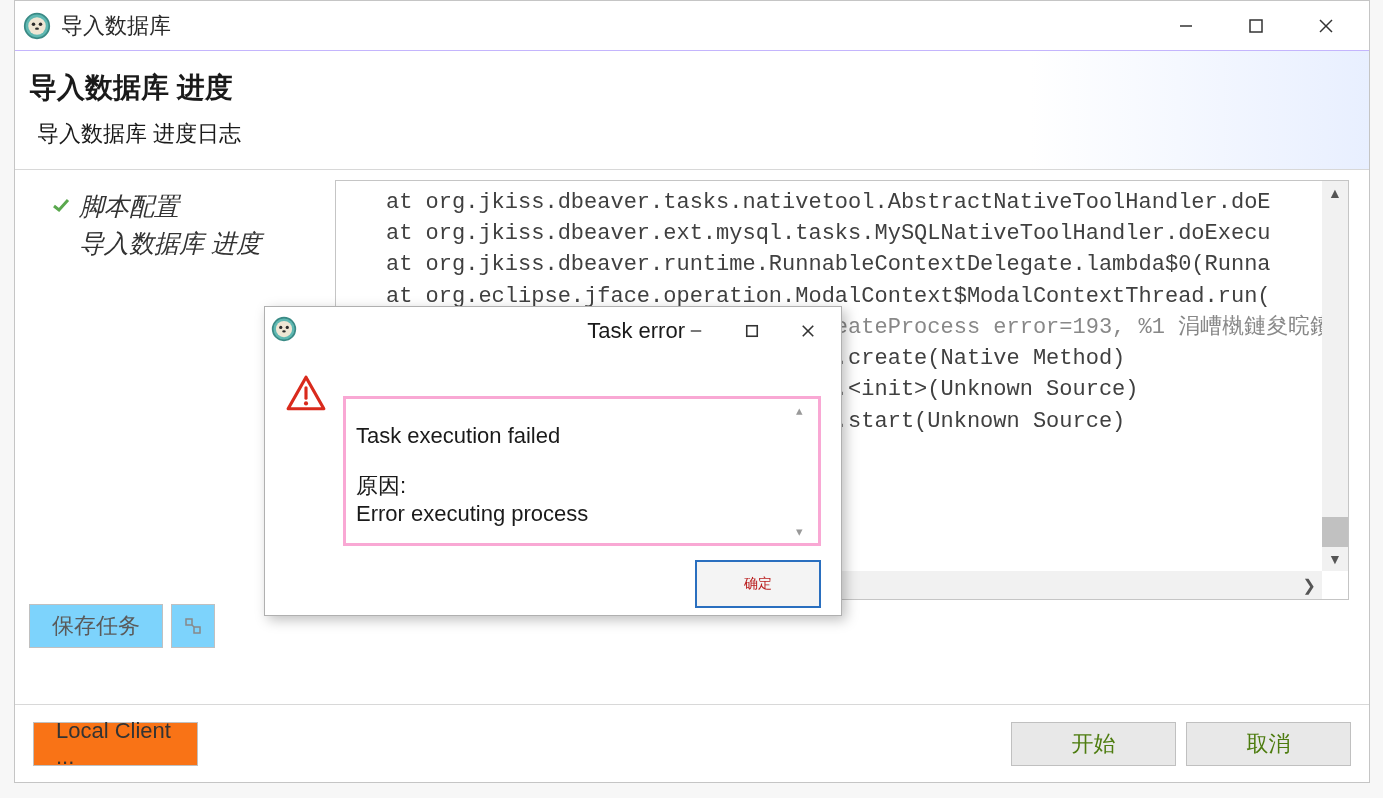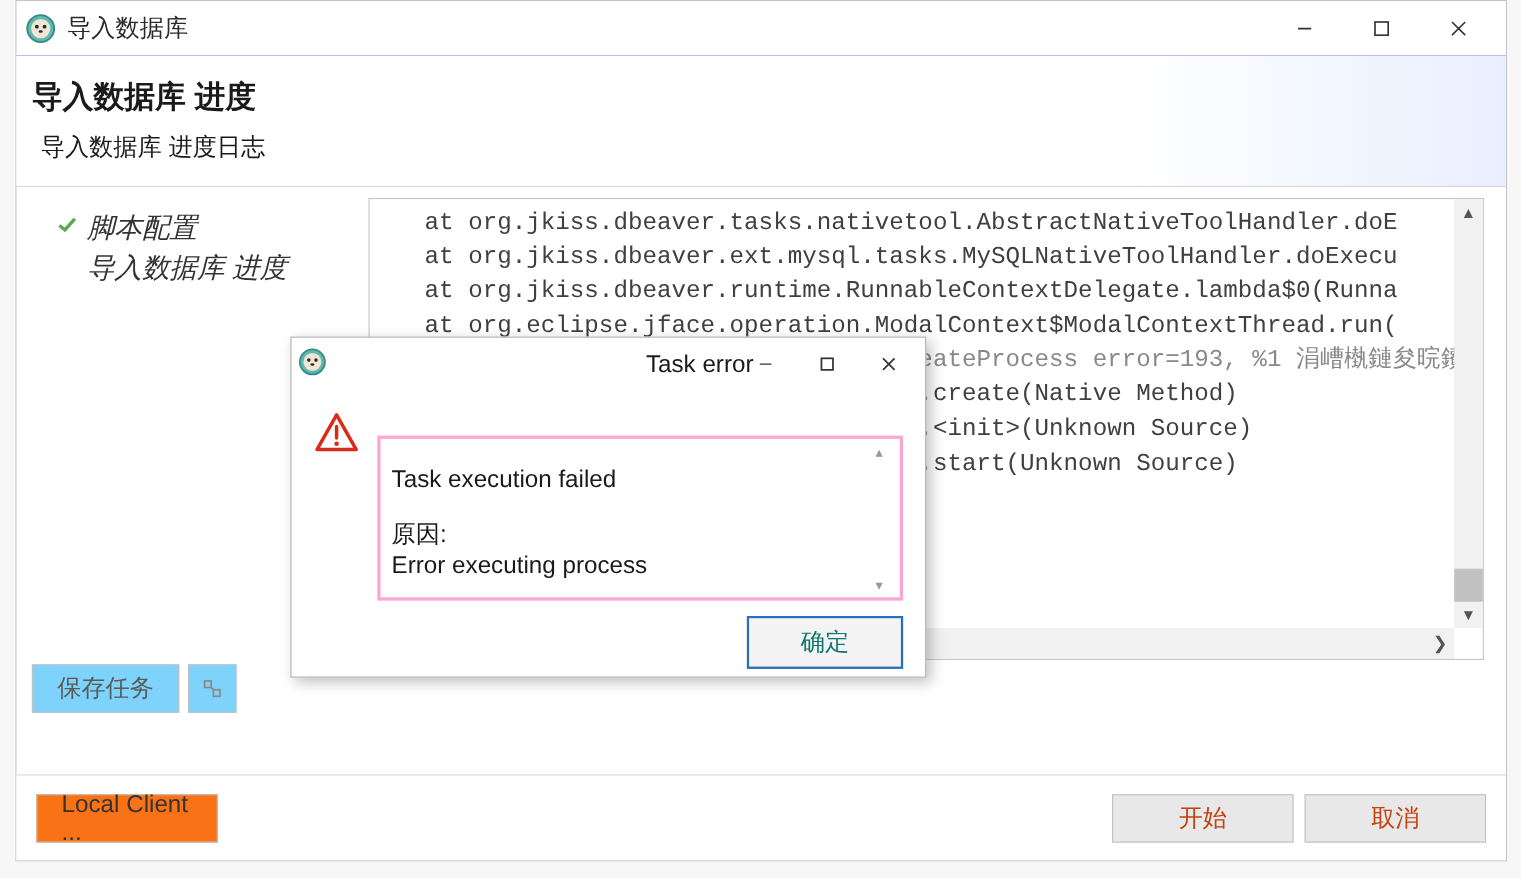--- a/index.html
+++ b/index.html
@@ -153,21 +153,21 @@
     left:0; right:0; bottom:0;
     height:78px;
     border-top:1px solid #d8d8d8;
     display:flex;
     align-items:center;
     padding: 0 18px;
     gap:10px;
     background:#ffffff;
   }
   .footer-zone .spacer { flex:1; }
-  .footer-zone .btn { width:165px; justify-content:center; background:#e8e8e8; color:#c2410c; }
+  .footer-zone .btn { width:165px; justify-content:center; background:#e8e8e8; color:#4d7c0f; }
 
   
   .modal {
     position:absolute;
     left:264px; top:306px;
     width:578px; height:310px;
     background:#ffffff;
     border:1px solid #b0b0b0;
     box-shadow: 4px 4px 12px rgba(0,0,0,0.25);
   }
@@ -210,24 +210,24 @@
   }
   .modal-actions {
     display:flex;
     justify-content:flex-end;
     gap:10px;
     padding: 14px 20px 0 20px;
   }
   .m-btn {
     height:48px;
     padding: 0 36px;
-    font-size:22px;
+    font-size:14px;
     border:1px solid #8a8a8a;
     background:#f4f4f4;
-    color:#0f766e;
+    color:#b91c1c;
     display:flex;align-items:center;justify-content:center;
     cursor:pointer;
   }
   .m-btn.default {
     outline:2px solid #2a6fbf;
     outline-offset:-2px;
     padding:0 48px;
   }
   .m-btn.highlight {
     border: 4px solid #d92a1c;

